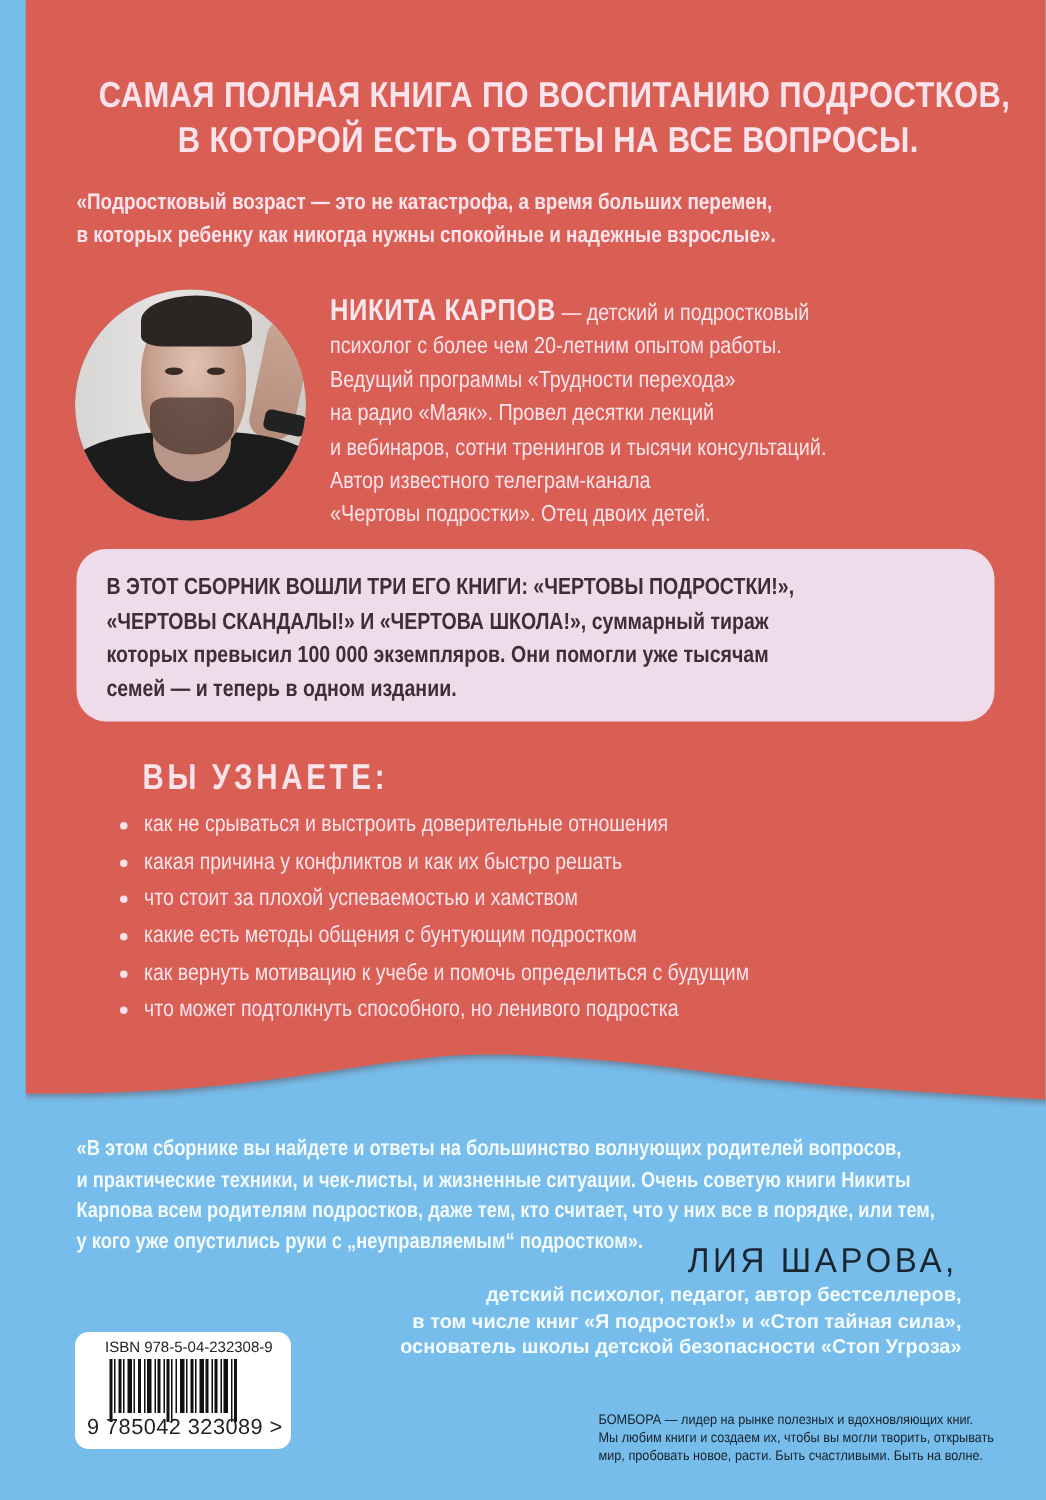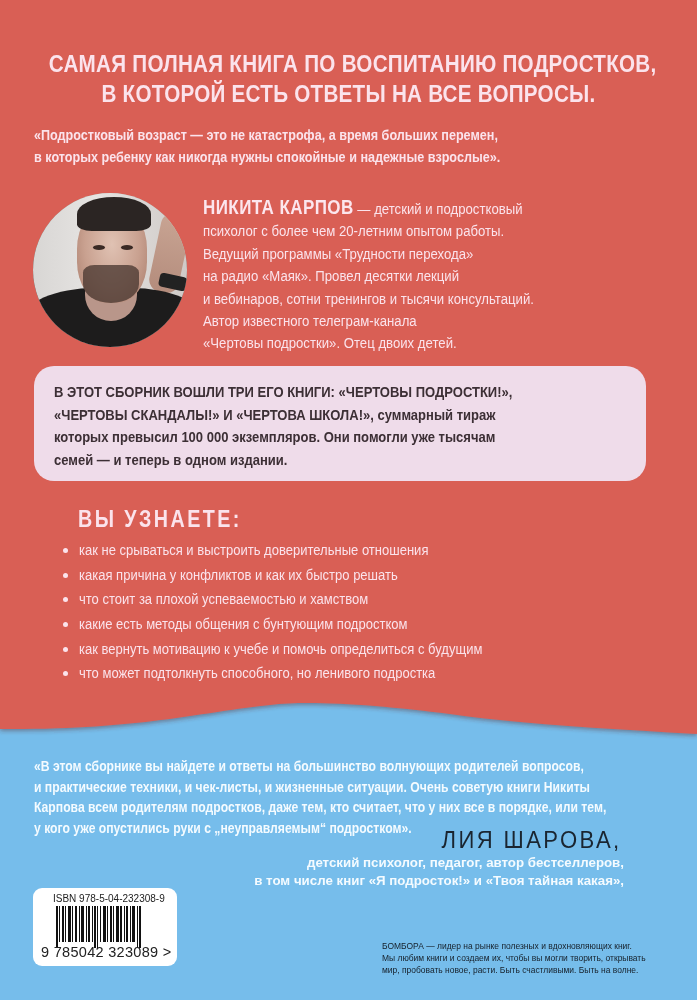--- a/index.html
+++ b/index.html
@@ -1,18 +1,18 @@
 <!DOCTYPE html>
 <html><head>
 <meta charset="utf-8">
 <style>
   * { box-sizing: border-box; margin: 0; padding: 0; }
   html, body { width: 697px; height: 1000px; overflow: hidden; }
   body { position: relative; background: #76bdeb; font-family: "Liberation Sans", sans-serif; }
-  .cover { position: absolute; left: 0; top: 0; width: 662px; height: 1000px; }
+  .cover { position: absolute; left: 17px; top: 0; width: 662px; height: 1000px; }
   .red-bg { position: absolute; left: 0; top: 0; width: 697px; height: 740px; }
   .red-bg svg { display: block; }
 
   .headline {
     position: absolute; left: 0; top: 49px; width: 697px;
     text-align: center; color: #fbe3ec;
     font-family: "Liberation Sans Narrow", "Liberation Sans", sans-serif;
     font-weight: bold; font-size: 24px; line-height: 30px; letter-spacing: 0.3px;
     transform: scaleX(0.86); transform-origin: center;
   }
@@ -203,21 +203,22 @@
   <div class="quote-bottom">
     <div>«В этом сборнике вы найдете и ответы на большинство волнующих родителей вопросов,</div>
     <div>и практические техники, и чек-листы, и жизненные ситуации. Очень советую книги Никиты</div>
     <div>Карпова всем родителям подростков, даже тем, кто считает, что у них все в порядке, или тем,</div>
     <div>у кого уже опустились руки с „неуправляемым“ подростком».</div>
   </div>
 
   <div class="sig-name">ЛИЯ ШАРОВА,</div>
   <div class="sig-lines">
     <div>детский психолог, педагог, автор бестселлеров,</div>
-    <div>в том числе книг «Я подросток!» и «Твоя тайная какая»,</div>
+    <div>в том числе книг «Я подросток!» и «Стоп тайная сила»,</div>
+    <div>основатель школы детской безопасности «Стоп Угроза»</div>
   </div>
 
   <div class="barcode-box">
     <div class="isbn">ISBN 978-5-04-232308-9</div>
     <div class="bars">
       <span style="width:2px;height:42px;margin-right:1px"></span>
         <span style="width:1px;margin-right:2px"></span>
         <span style="width:2px;margin-right:1px"></span>
         <span style="width:1px;margin-right:2px"></span>
         <span style="width:3px;margin-right:1px"></span>

